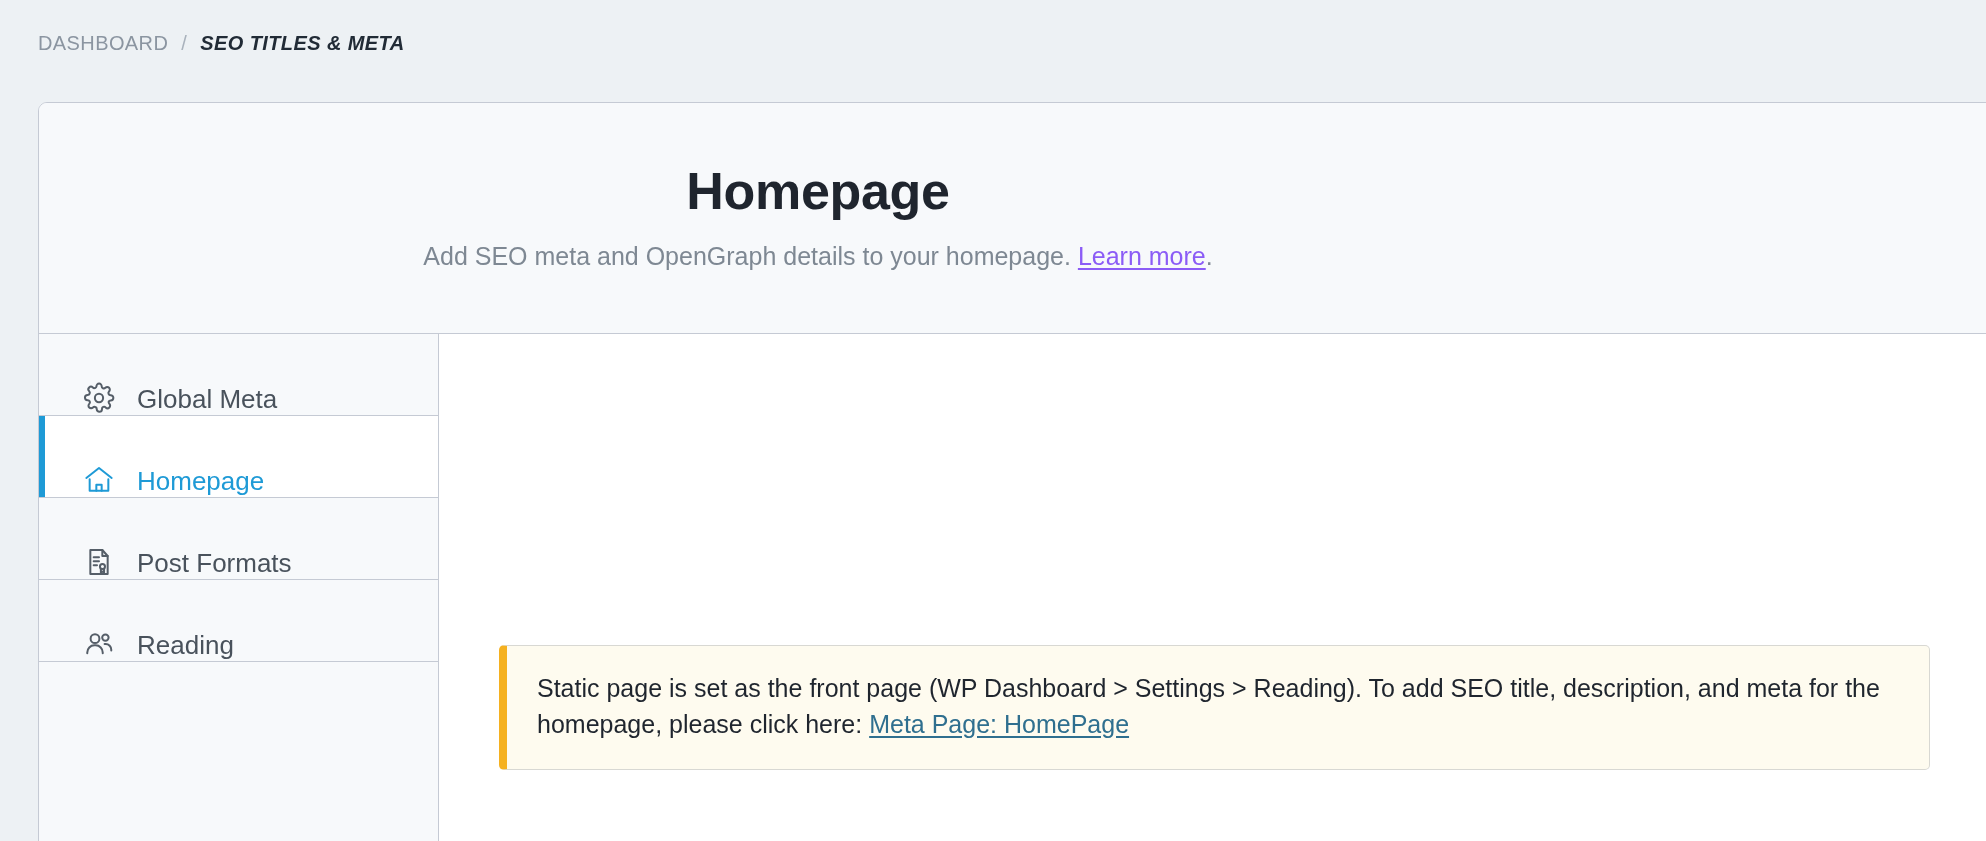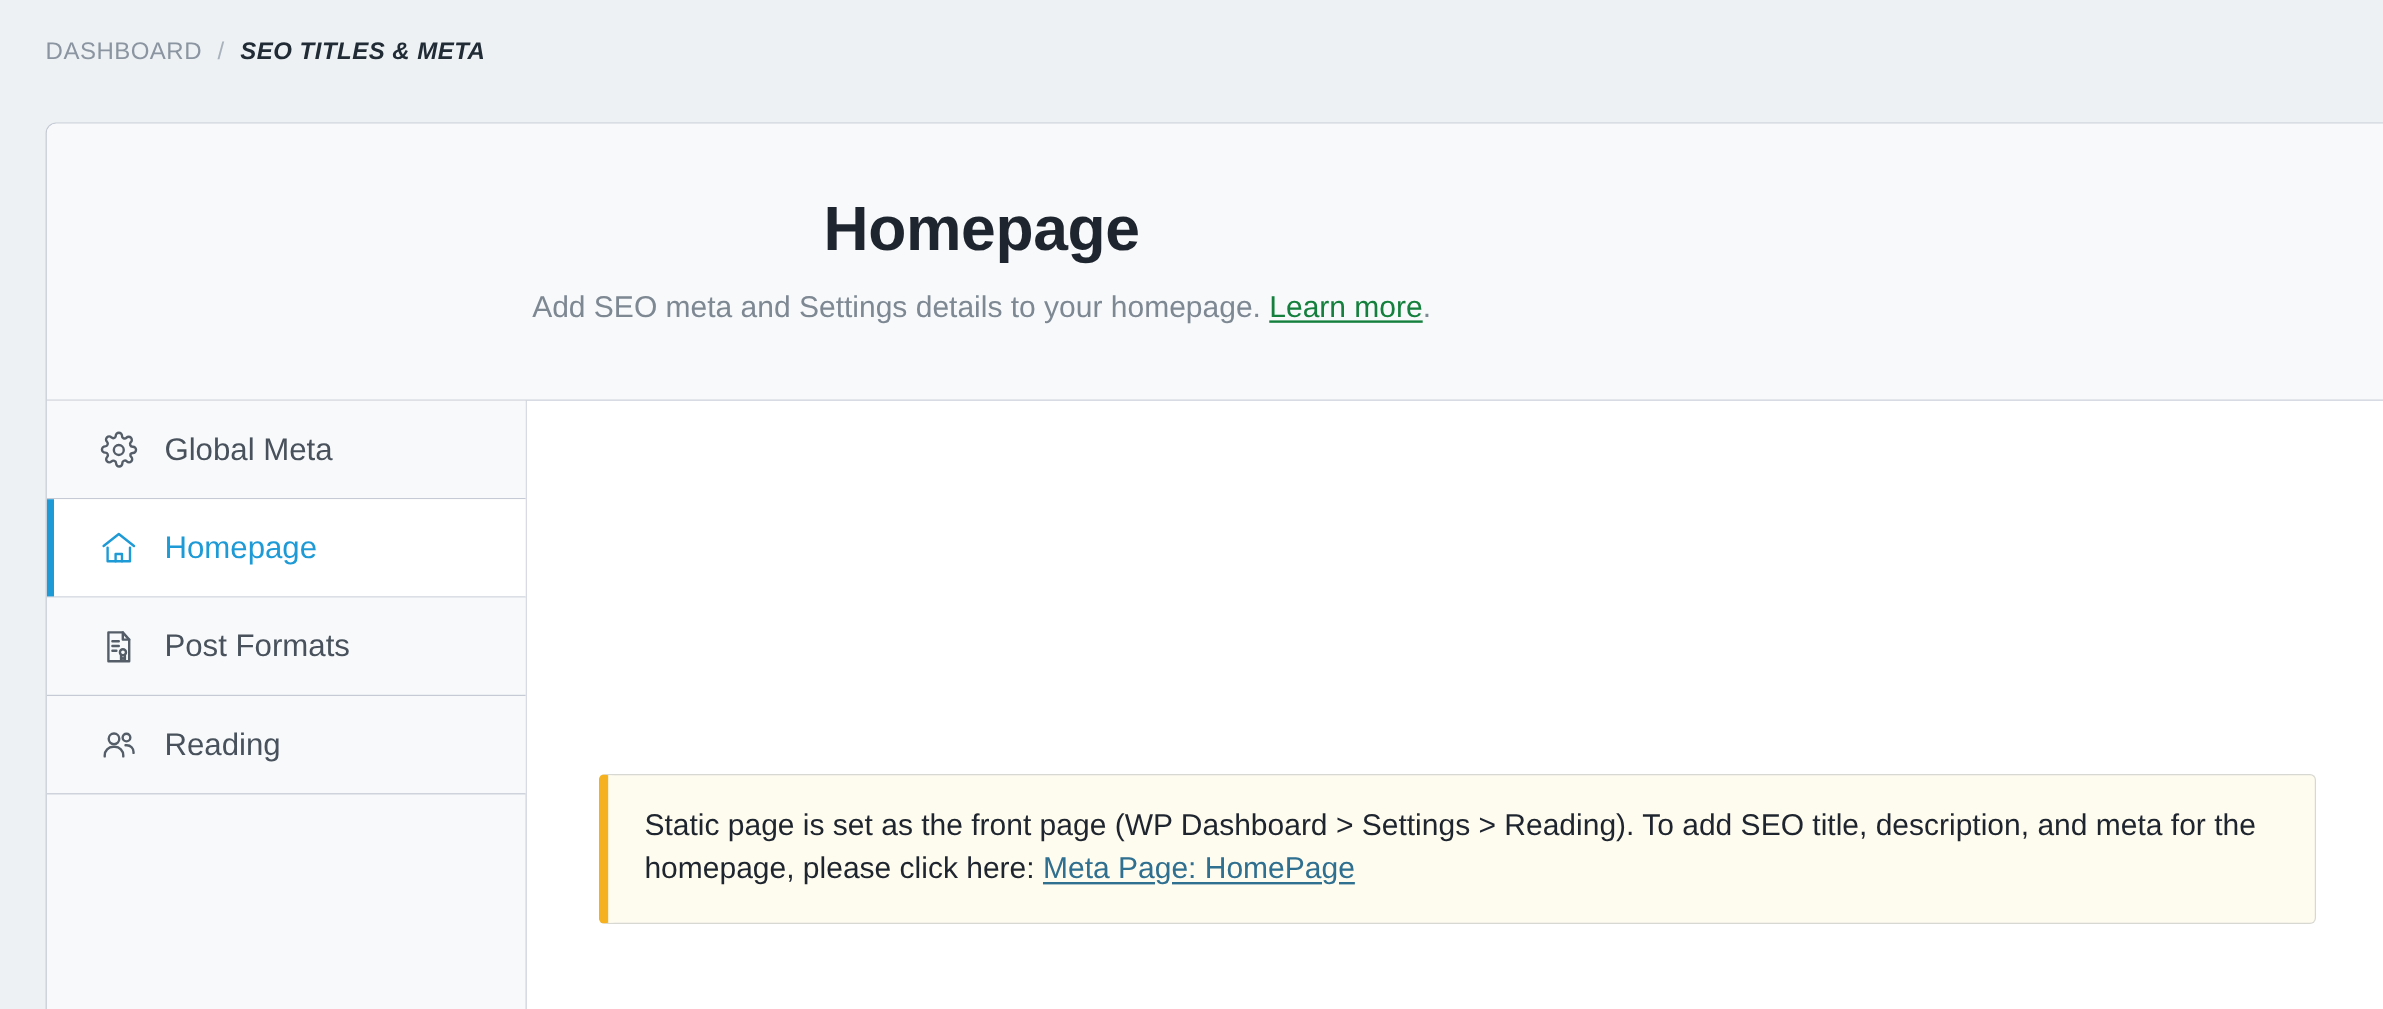--- a/index.html
+++ b/index.html
@@ -62,40 +62,40 @@
     line-height: 1.1;
   }
   .panel-subtitle {
     margin-top: 20px;
     margin-left: -450px;
     font-size: 25px;
     color: #7e8893;
     line-height: 1.3;
   }
   .panel-subtitle a {
-    color: #15803d;
+    color: #8b5cf6;
     text-decoration: underline;
     text-underline-offset: 3px;
   }
 
   
   .panel-body { display: flex; height: 588px; }
 
   .sidebar {
     width: 400px;
     flex: 0 0 400px;
     border-right: 1px solid #c5cad4;
     background: #f7f9fb;
   }
 
   .side-item {
     position: relative;
     height: 82px;
     display: flex;
-    align-items: center;
+    align-items: flex-end;
     gap: 21px;
     padding-left: 43px;
     border-bottom: 1px solid #c5cad4;
     font-size: 26px;
     color: #49525c;
     background: #f7f9fb;
     cursor: pointer;
   }
   .side-item .ico {
     width: 34px; height: 34px;
@@ -148,21 +148,21 @@
   <span class="crumb-muted">DASHBOARD</span>
   <span class="crumb-sep">/</span>
   <span class="crumb-current">SEO TITLES &amp; META</span>
 </div>
 
 <div class="panel">
 
   <div class="panel-header">
     <div class="panel-title">Homepage</div>
     <div class="panel-subtitle">
-      <span>Add SEO meta and Settings details to your homepage. </span><a href="#">Learn more</a><span>.</span>
+      <span>Add SEO meta and OpenGraph details to your homepage. </span><a href="#">Learn more</a><span>.</span>
     </div>
   </div>
 
   <div class="panel-body">
 
     <div class="sidebar">
 
       <div class="side-item">
         <span class="ico">
           <svg viewBox="0 0 24 24" fill="none" stroke="#555e68" stroke-width="1.5" stroke-linecap="round" stroke-linejoin="round">

